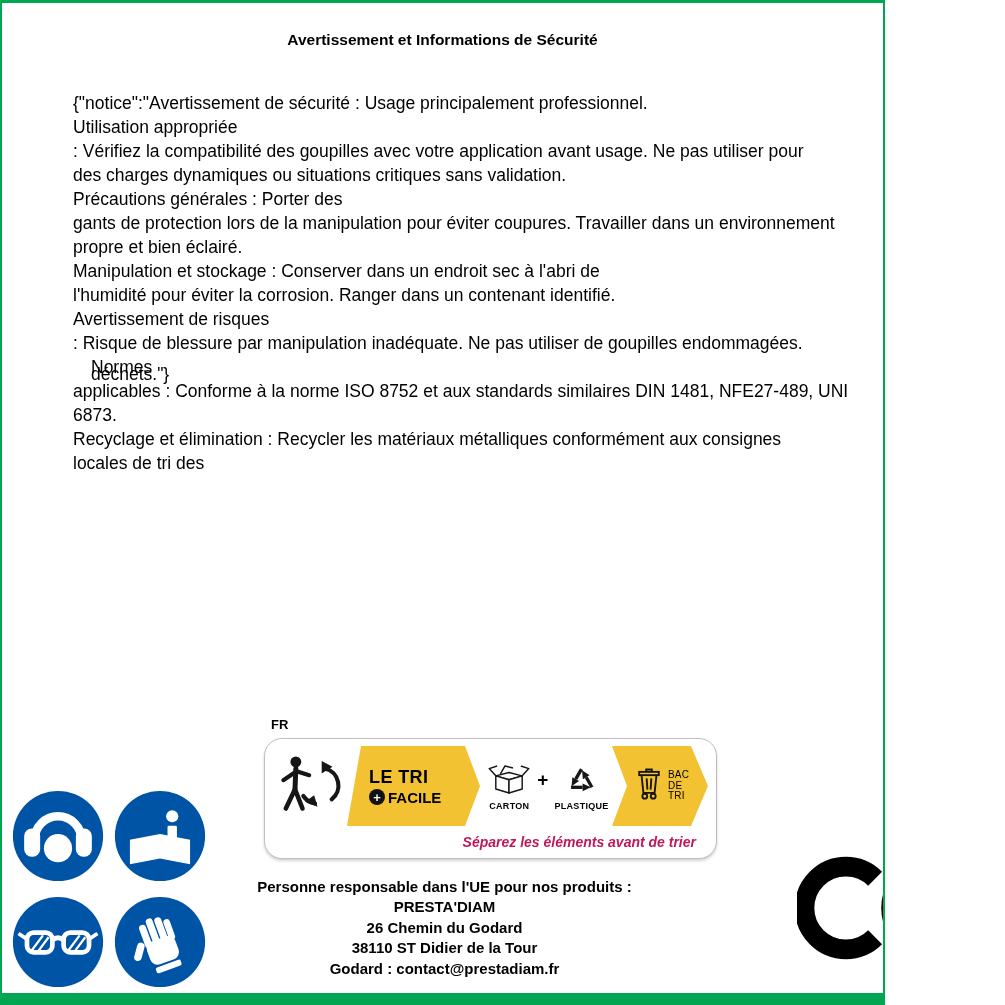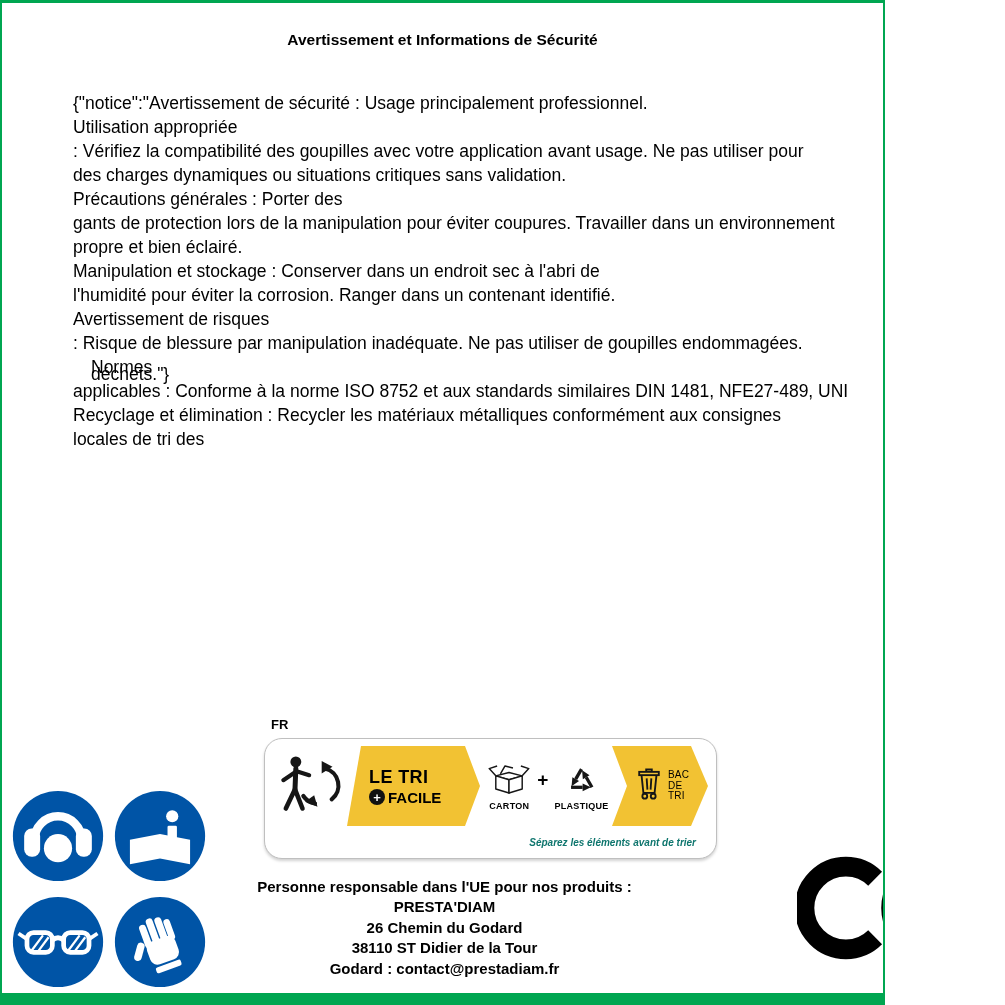--- a/index.html
+++ b/index.html
@@ -66,21 +66,21 @@
     padding:0 12px 0 16px;box-sizing:border-box;
   }
   .mat{display:flex;flex-direction:column;align-items:center;gap:2px;}
   .mat .lbl{font-size:9px;font-weight:700;letter-spacing:.3px;}
   .plus-sep{font-size:19px;font-weight:800;margin-bottom:12px;}
   .bac{display:flex;align-items:center;gap:5px;margin-left:8px;}
   .bac svg{width:28px;height:34px;}
   .bac-text div{font-size:10px;font-weight:400;line-height:10.5px;letter-spacing:.2px;}
   .tri-bottom{
     height:30px;display:flex;align-items:center;justify-content:flex-end;
-    padding-right:12px;font-style:italic;font-weight:700;font-size:10px;color:#0f766e;
+    padding-right:12px;font-style:italic;font-weight:700;font-size:14px;color:#be185d;
   }
   
   .responsible{
     position:absolute;left:4px;right:0;top:874px;text-align:center;
     font-size:15px;font-weight:700;line-height:20.4px;
   }
   
   .ce-mark{position:absolute;left:795px;top:852px;}
   .ce-mark svg{width:188px;height:106px;display:block;}
   .ce-stroke{stroke:#000;fill:none;}
@@ -102,20 +102,21 @@
     <div class="line">propre et bien éclairé.</div>
     <div class="line">Manipulation et stockage : Conserver dans un endroit sec à l'abri de</div>
     <div class="line">l'humidité pour éviter la corrosion. Ranger dans un contenant identifié.</div>
     <div class="line">Avertissement de risques</div>
     <div class="line">: Risque de blessure par manipulation inadéquate. Ne pas utiliser de goupilles endommagées.</div>
     <div class="line overlap">
       <span class="ov-a">Normes</span>
       <span class="ov-b">déchets."}</span>
     </div>
     <div class="line">applicables : Conforme à la norme ISO 8752 et aux standards similaires DIN 1481, NFE27-489, UNI</div>
+    <div class="line">6873.</div>
     <div class="line">Recyclage et élimination : Recycler les matériaux métalliques conformément aux consignes</div>
     <div class="line">locales de tri des</div>
   </div>
 
   <div class="icons">
     <div class="pictogram" aria-label="wear-ear-protection">
       <svg viewBox="0 0 100 100">
         <circle class="bg" cx="50" cy="50" r="48"></circle>
         <path class="fgs" stroke-width="9" d="M25 54 a25 25 0 0 1 50 0"></path>
         <circle class="fg" cx="50" cy="63" r="15"></circle>

